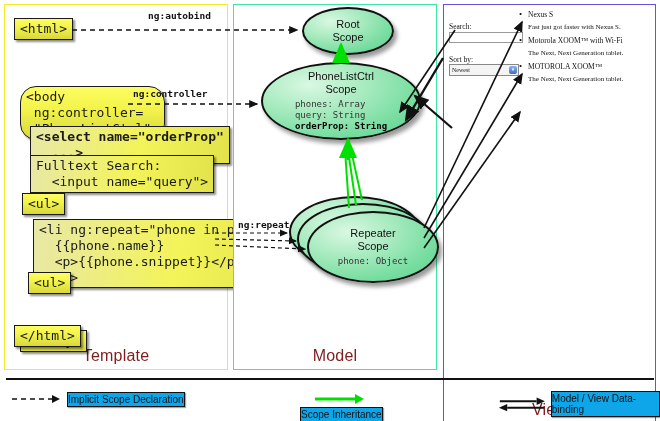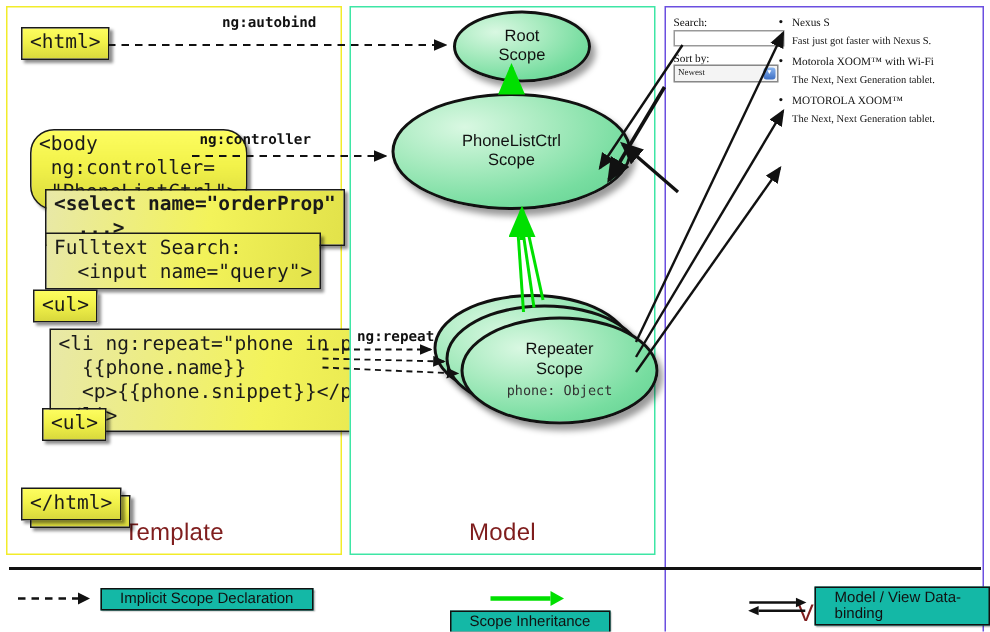--- a/index.html
+++ b/index.html
@@ -47,21 +47,21 @@
   .ell .m b{color:#000;}
 
   #e-root{left:302px;top:7px;width:92px;height:48px;}
   #e-ctrl{left:261px;top:62px;width:160px;height:78px;}
   #e-rep3{left:289px;top:196px;width:132px;height:72px;border-radius:50%;}
   #e-rep2{left:297px;top:203px;width:132px;height:72px;}
   #e-rep1{left:307px;top:211px;width:132px;height:72px;}
 
   
   #view-inner{position:absolute;left:449px;top:10px;width:202px;height:120px;}
-  .v-label{font-family:"Liberation Serif", serif;font-size:7.5px;color:#111;}
+  .v-label{font-family:"Liberation Serif", serif;font-size:7.5px;color:#111;margin-top:12px;}
   .v-input{width:72px;height:9px;border:1px solid #999;background:#fff;margin:1px 0 3px 0;}
   .v-select{width:66px;height:10px;border:1px solid #888;background:#f4f4f4;
             font-family:"Liberation Serif", serif;font-size:6px;color:#222;
             display:flex;align-items:center;padding-left:2px;position:relative;}
   .v-select .arr{position:absolute;right:1px;top:1px;width:8px;height:8px;
             background:linear-gradient(180deg,#8ab4ef,#3d6fc4);border-radius:2px;
             color:#fff;font-size:5px;line-height:8px;text-align:center;}
   .phone-list{position:absolute;left:70px;top:0;width:132px;}
   .phone-item{margin-bottom:5px;}
   .phone-name{font-family:"Liberation Serif", serif;font-size:7.5px;color:#111;
@@ -77,21 +77,21 @@
   #lbl-controller{left:133px;top:88px;}
   #lbl-repeat{left:238px;top:219px;}
 
   
   #wires{position:absolute;left:0;top:0;width:660px;height:421px;pointer-events:none;}
 
   
   #legend{position:absolute;left:0;top:378px;width:660px;height:43px;}
   #legend .rule{position:absolute;left:6px;top:0;width:648px;height:2px;background:#111;}
   .lg-item{position:absolute;top:13px;display:flex;align-items:center;}
-  .lg-box{border:1.5px solid #111;background:#14b8a6;padding:1px 12px;
+  .lg-box{border:1.5px solid #111;background:#0ea5e9;padding:1px 0;
           font-size:10px;color:#111;box-shadow:1px 1px 1px rgba(0,0,0,.35);}
   #lg1{left:10px;} #lg2{left:300px;flex-direction:column;} #lg3{left:498px;}
   .lg-gfx{width:52px;height:16px;margin-right:5px;}
 </style>
 </head>
 <body>
 
 <div id="root">
 
   <div class="col" id="col-template">
@@ -127,20 +127,25 @@
         <div>Root</div>
         <div>Scope</div>
       </div>
   </div>
 
   <div class="ell" id="e-ctrl">
     <div class="t">
         <div>PhoneListCtrl</div>
         <div>Scope</div>
       </div>
+    <div class="m">
+      <div>phones: Array</div>
+      <div>query: String</div>
+      <div><b>orderProp: String</b></div>
+    </div>
   </div>
 
   <div class="ell" id="e-rep1">
     <div class="t">
         <div>Repeater</div>
         <div>Scope</div>
       </div>
     <div class="m">
       <div>phone: Object</div>
     </div>

